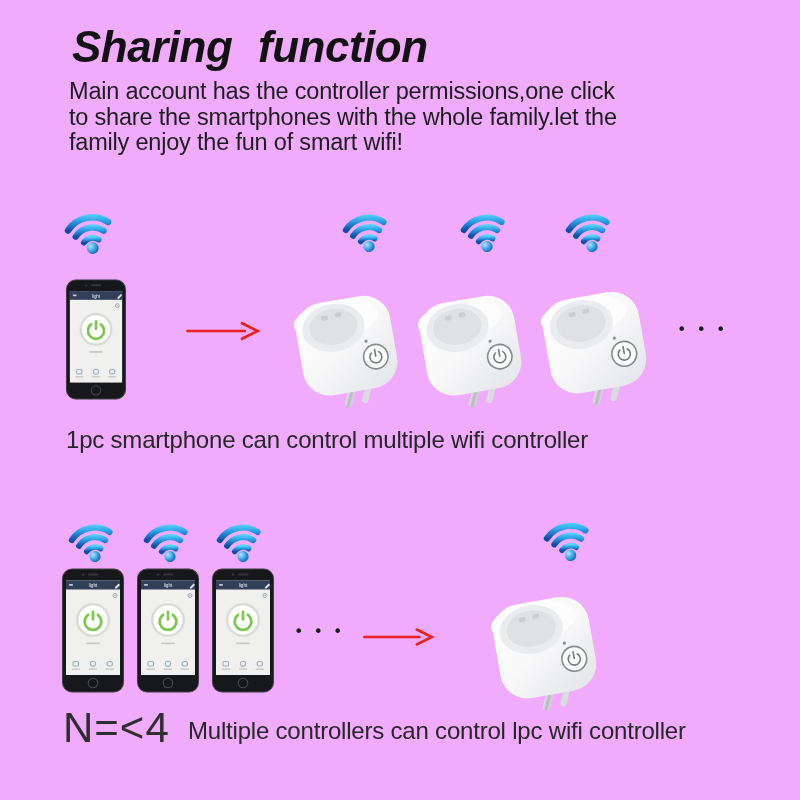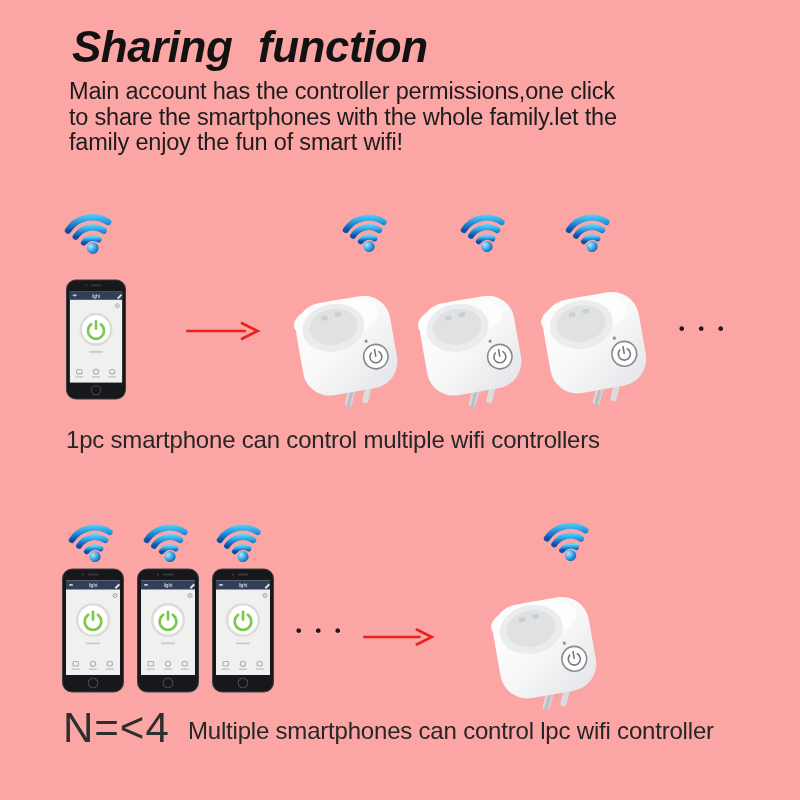--- a/index.html
+++ b/index.html
@@ -1,17 +1,17 @@
 <!DOCTYPE html>
 <html><head>
 <meta charset="utf-8">
 <style>
   html,body{margin:0;padding:0;background:#ffffff;}
   .canvas{
-    position:relative;width:800px;height:800px;background:#fca5a5;overflow:hidden;
+    position:relative;width:800px;height:800px;background:#f0abfc;overflow:hidden;
     font-family:"Liberation Sans",sans-serif;
   }
   .abs{position:absolute;}
   
   #title{
     left:72px;top:22px;font-size:44px;font-weight:bold;font-style:italic;
     color:#121212;letter-spacing:-0.5px;word-spacing:14px;white-space:nowrap;
   }
   #desc{left:69px;top:79px;font-size:23.5px;line-height:25.5px;color:#1c1c1c;letter-spacing:-0.2px;}
   
@@ -181,21 +181,21 @@
       <use href="#sym-plug"></use>
     </svg>
   <svg class="plug" id="plug-t2" viewBox="0 0 120 132">
       <use href="#sym-plug"></use>
     </svg>
   <svg class="plug" id="plug-t3" viewBox="0 0 120 132">
       <use href="#sym-plug"></use>
     </svg>
 
   <div class="dots" id="dots1">•••</div>
-  <div class="abs" id="caption1">1pc smartphone can control multiple wifi controllers</div>
+  <div class="abs" id="caption1">1pc smartphone can control multiple wifi controller</div>
 
   <svg class="wifi" id="w-b1" viewBox="0 0 60 56">
       <use href="#sym-wifi"></use>
     </svg>
   <svg class="wifi" id="w-b2" viewBox="0 0 60 56">
       <use href="#sym-wifi"></use>
     </svg>
   <svg class="wifi" id="w-b3" viewBox="0 0 60 56">
       <use href="#sym-wifi"></use>
     </svg>
@@ -216,14 +216,14 @@
     </svg>
 
   <svg class="wifi" id="w-bplug" viewBox="0 0 60 56">
       <use href="#sym-wifi"></use>
     </svg>
   <svg class="plug" id="plug-b" viewBox="0 0 120 132">
       <use href="#sym-plug"></use>
     </svg>
 
   <div class="abs" id="limit-label">N=&lt;4</div>
-  <div class="abs" id="caption2">Multiple smartphones can control lpc wifi controller</div>
+  <div class="abs" id="caption2">Multiple controllers can control lpc wifi controller</div>
 </div>
 
 </body></html>

